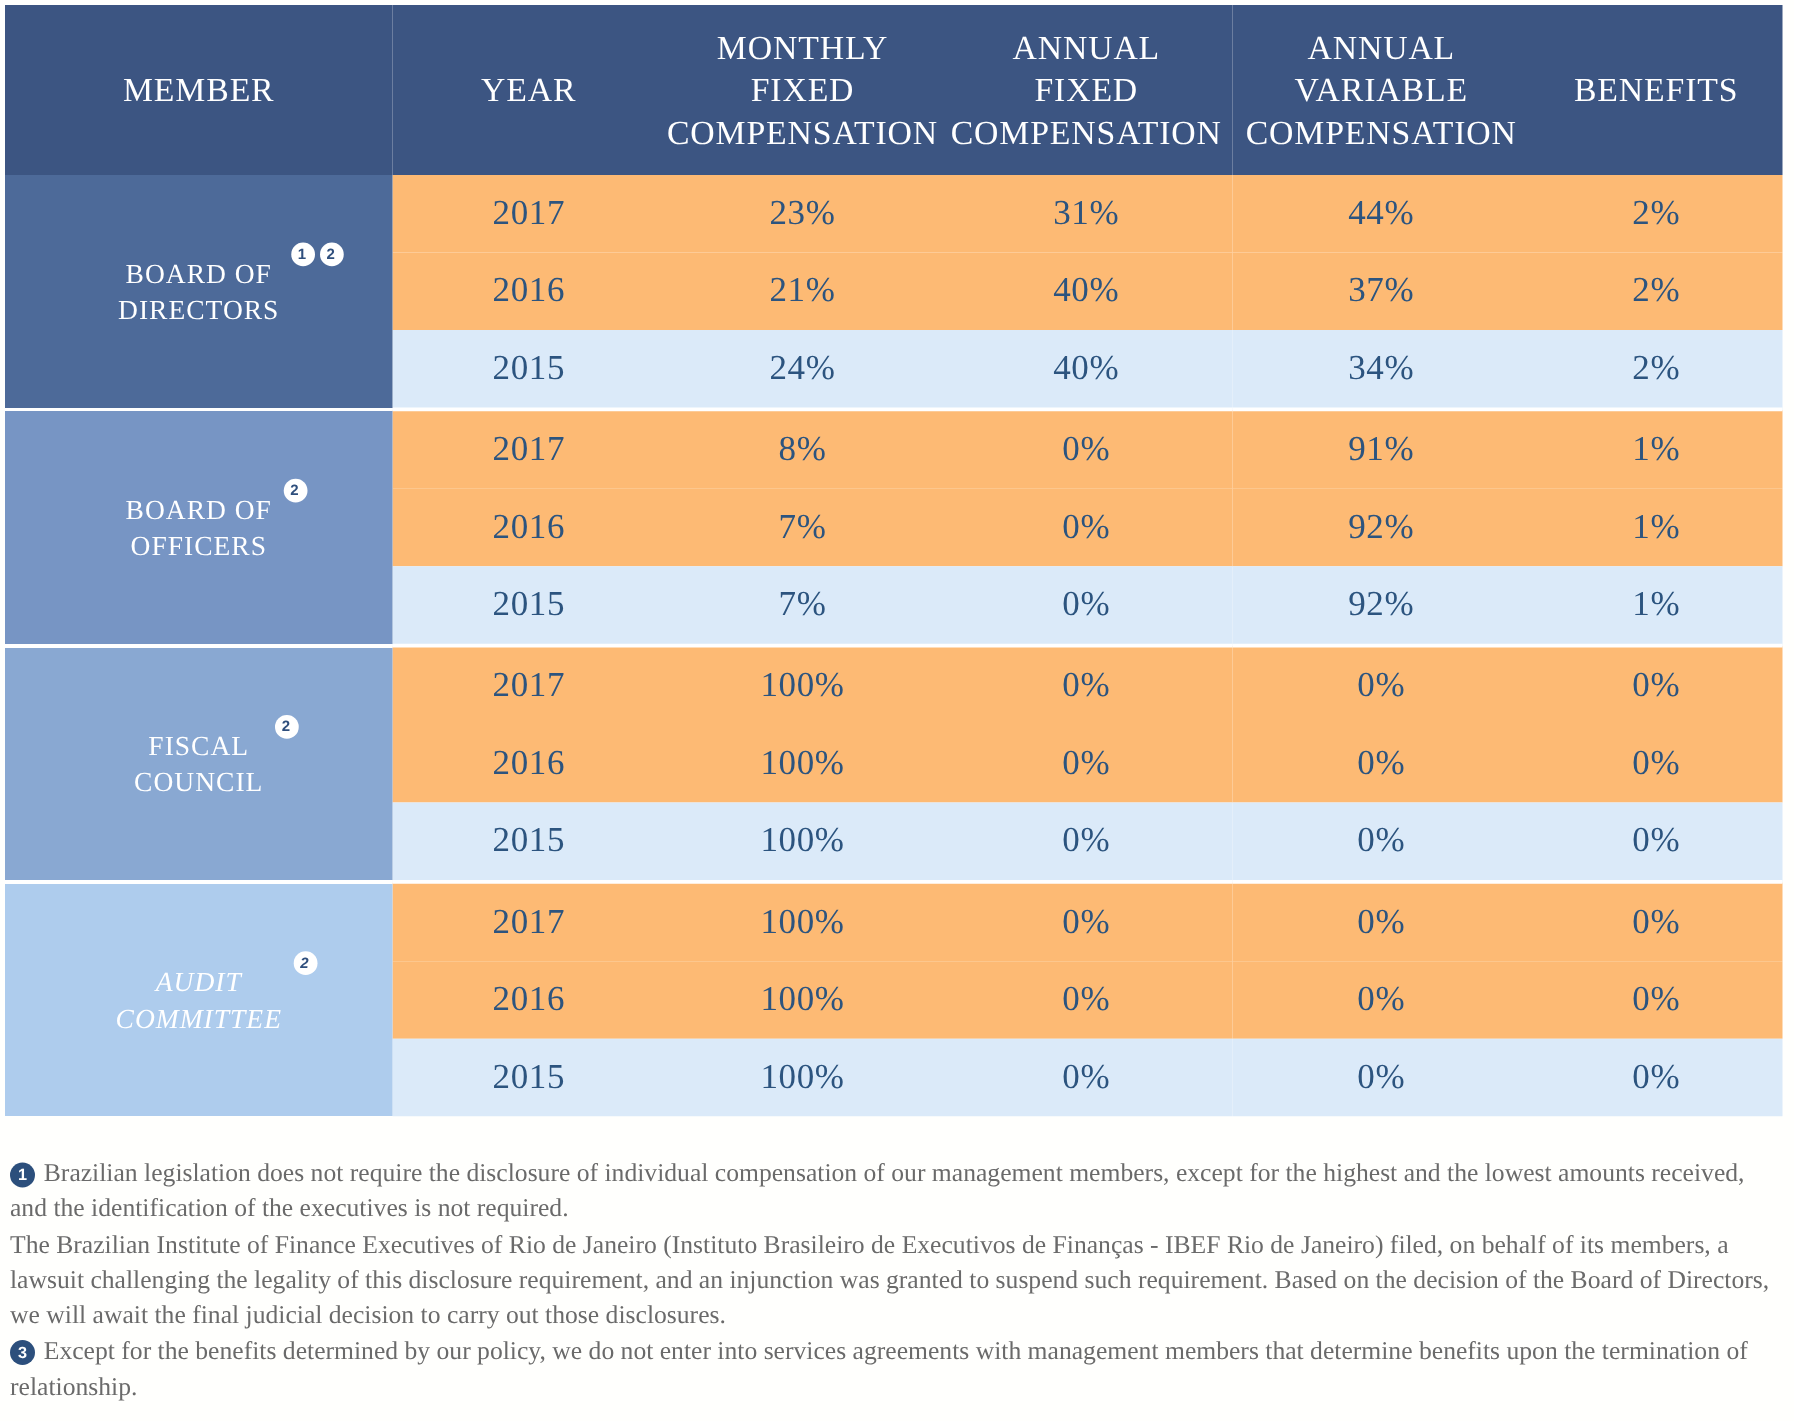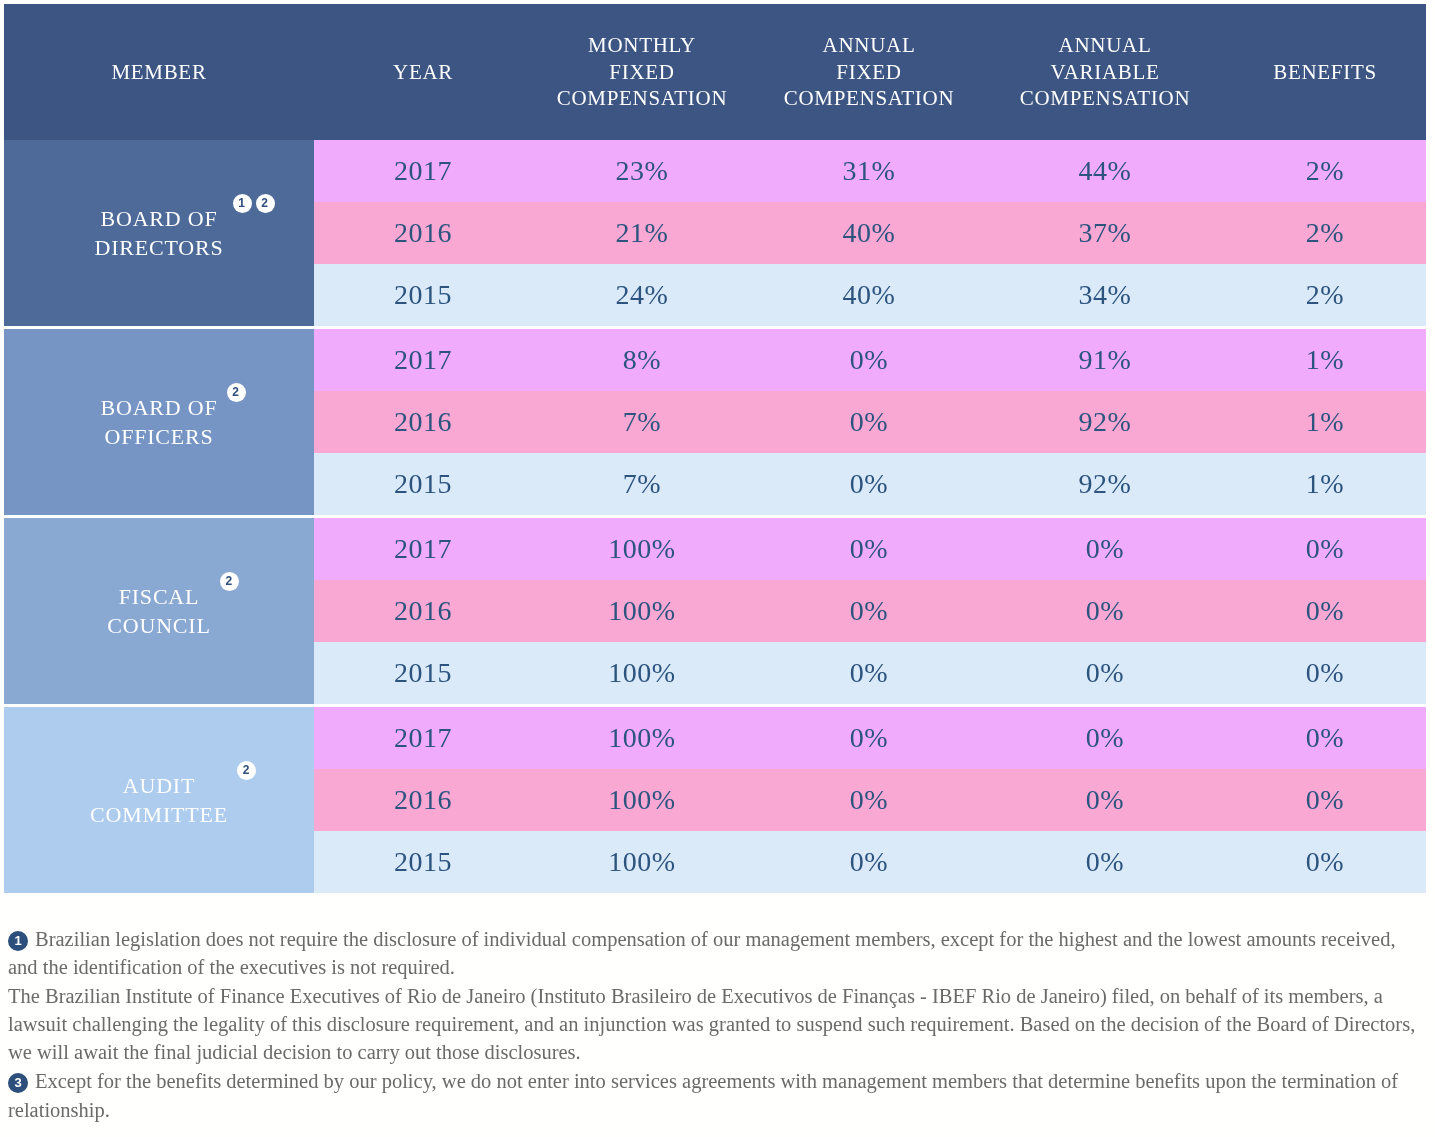--- a/index.html
+++ b/index.html
@@ -35,21 +35,21 @@
   .comp-table col.c-year   { width: 218px; }
   .comp-table col.c-mfc    { width: 220px; }
   .comp-table col.c-afc    { width: 234px; }
   .comp-table col.c-avc    { width: 238px; }
   .comp-table col.c-ben    { width: 202px; }
 
   
   thead th {
     background: #3c5582;
     color: #ffffff;
-    font-size: 21px;
+    font-size: 27px;
     font-weight: normal;
     letter-spacing: 0.7px;
     text-align: center;
     vertical-align: middle;
     padding: 0;
     height: 136px;
     line-height: 1.27;
   }
   thead th .hdr-line { display: block; white-space: nowrap; }
 
@@ -62,21 +62,21 @@
     letter-spacing: 0.8px;
     line-height: 1.33;
     position: relative;
     padding: 16px;
     border-bottom: 3px solid #ffffff;
   }
   td.member-cell.m0 { background: #4d6a99; }
   td.member-cell.m1 { background: #7795c4; }
   td.member-cell.m2 { background: #89a8d2; margin-top: 16px; }
   td.member-cell.m3 { background: #aecced; }
-  td.member-cell.last { border-bottom: none; }
+  td.member-cell.last { border-bottom: none; font-style: italic; }
 
   .member-inner {
     display: inline-block;
     position: relative;
     text-align: center;
   }
   .member-label .mline { display: block; white-space: nowrap; }
 
   .sup-wrap {
     position: absolute;
@@ -105,22 +105,22 @@
   
   td.data-cell {
     text-align: center;
     vertical-align: middle;
     font-size: 28px;
     color: #2c547f;
     height: 62px;
     padding: 0;
     letter-spacing: 0.5px;
   }
-  tr.r0 td.data-cell { background: #f0abfc; }
-  tr.r1 td.data-cell { background: #f9a8d4; text-align: center; }
+  tr.r0 td.data-cell { background: #fdba74; }
+  tr.r1 td.data-cell { background: #fdba74; text-align: center; }
   tr.r2 td.data-cell { background: #dbeaf9; }
   tr.group-end td.data-cell { border-bottom: 3px solid #ffffff; }
 
   
   .footnotes {
     position: absolute;
     left: 8px;
     top: 925px;
     width: 1415px;
     color: #6a6a6a;

